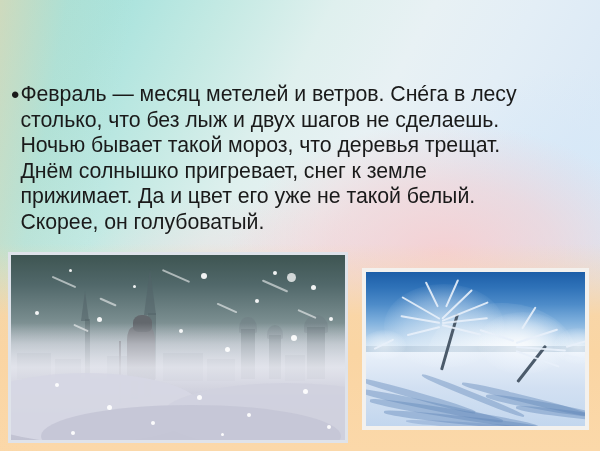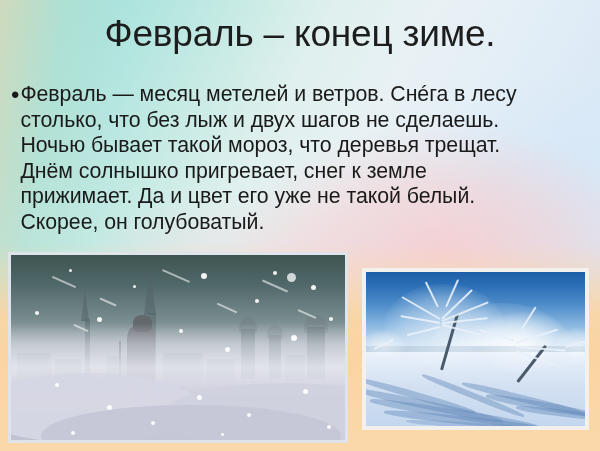--- a/index.html
+++ b/index.html
@@ -287,21 +287,20 @@
 </head>
 <body>
 
 <div id="slide">
 
   <div class="bg-layer bg-base"></div>
   <div class="bg-layer bg-rose"></div>
   <div class="bg-layer bg-peach"></div>
   <div class="bg-layer bg-peach-left"></div>
 
-  <div id="title">Февраль – конец зиме.</div>
 
   <div id="body-block">
     <span id="bullet-dot">•</span>
     <span id="body-text">Февраль — месяц метелей и ветров. Снéга в лесу столько, что без лыж и двух шагов не сделаешь. Ночью бывает такой мороз, что деревья трещат. Днём солнышко пригревает, снег к земле прижимает. Да и цвет его уже не такой белый. Скорее, он голубоватый.</span>
   </div>
 
   <div class="photo" id="photo-blizzard">
     <div class="photo-inner">
       <div class="bz-sky"></div>
 

